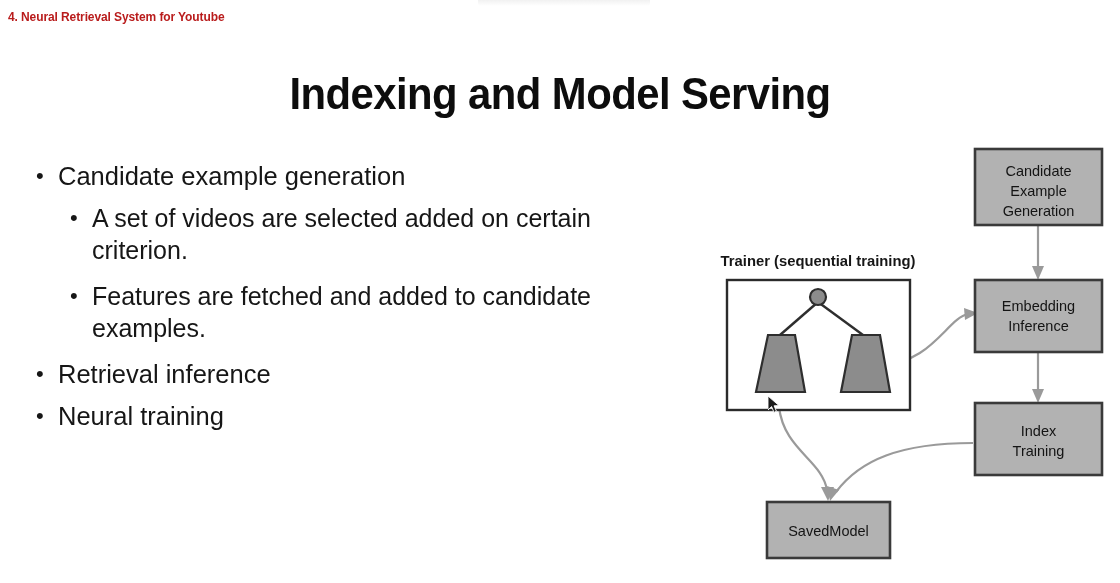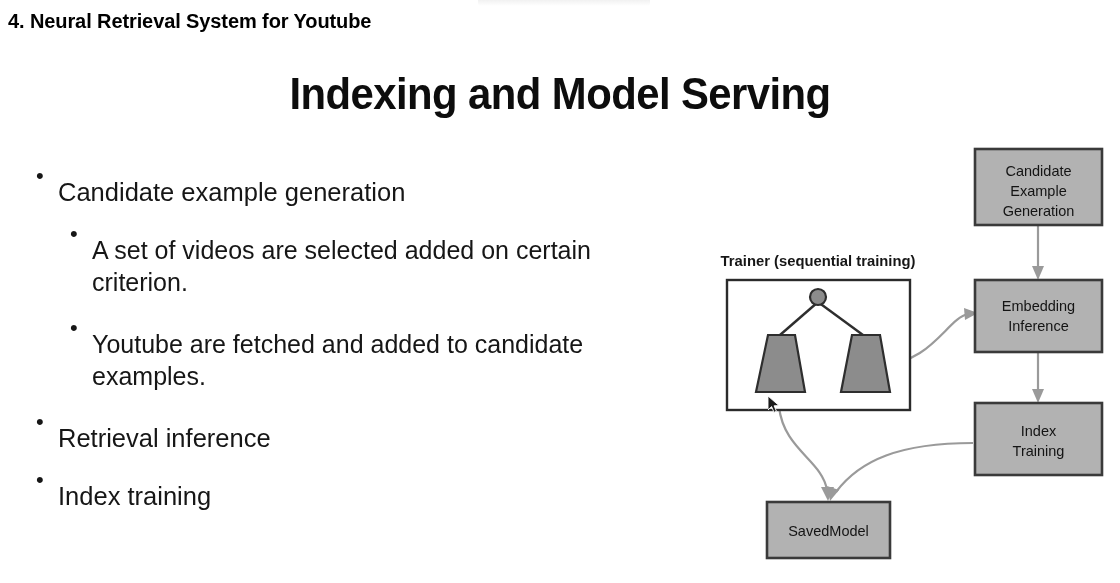--- a/index.html
+++ b/index.html
@@ -24,23 +24,23 @@
     width: 172px;
     height: 6px;
     background: linear-gradient(to bottom, #f1f1f1 0%, #fbfbfb 70%, #ffffff 100%);
     border-radius: 0 0 3px 3px;
   }
 
   .section-label {
     position: absolute;
     left: 8px;
     top: 10px;
-    font-size: 20px;
+    font-size: 12px;
     font-weight: bold;
-    color: #000000;
+    color: #b91c1c;
     letter-spacing: -0.1px;
     white-space: nowrap;
   }
 
   .slide-title {
     position: absolute;
     left: 0;
     top: 68px;
     width: 1120px;
     text-align: center;
@@ -77,21 +77,20 @@
   }
   .bullet-dot {
     flex: 0 0 auto;
     width: 22px;
     font-size: 22px;
     line-height: 32px;
     color: #161616;
   }
   .bullet-text {
     flex: 1 1 auto;
-    margin-top: 16px;
   }
 
   
   .diagram {
     position: absolute;
     left: 700px;
     top: 130px;
     width: 420px;
     height: 453px;
   }
@@ -165,31 +164,31 @@
     <span class="bullet-text">Candidate example generation</span>
   </div>
 
   <div class="bullet-row level-2">
     <span class="bullet-dot">•</span>
     <span class="bullet-text">A set of videos are selected added on certain criterion.</span>
   </div>
 
   <div class="bullet-row level-2">
     <span class="bullet-dot">•</span>
-    <span class="bullet-text">Youtube are fetched and added to candidate examples.</span>
+    <span class="bullet-text">Features are fetched and added to candidate examples.</span>
   </div>
 
   <div class="bullet-row level-1">
     <span class="bullet-dot">•</span>
     <span class="bullet-text">Retrieval inference</span>
   </div>
 
   <div class="bullet-row level-1">
     <span class="bullet-dot">•</span>
-    <span class="bullet-text">Index training</span>
+    <span class="bullet-text">Neural training</span>
   </div>
 
 </div>
 
 <div class="diagram">
   <svg width="420" height="453" viewBox="0 0 420 453" xmlns="http://www.w3.org/2000/svg">
 
     <g>
       <line class="dg-arrow" x1="338" y1="95" x2="338" y2="140"></line>
       <polygon points="338,150 332,136 344,136" fill="#9a9a9a"></polygon>

